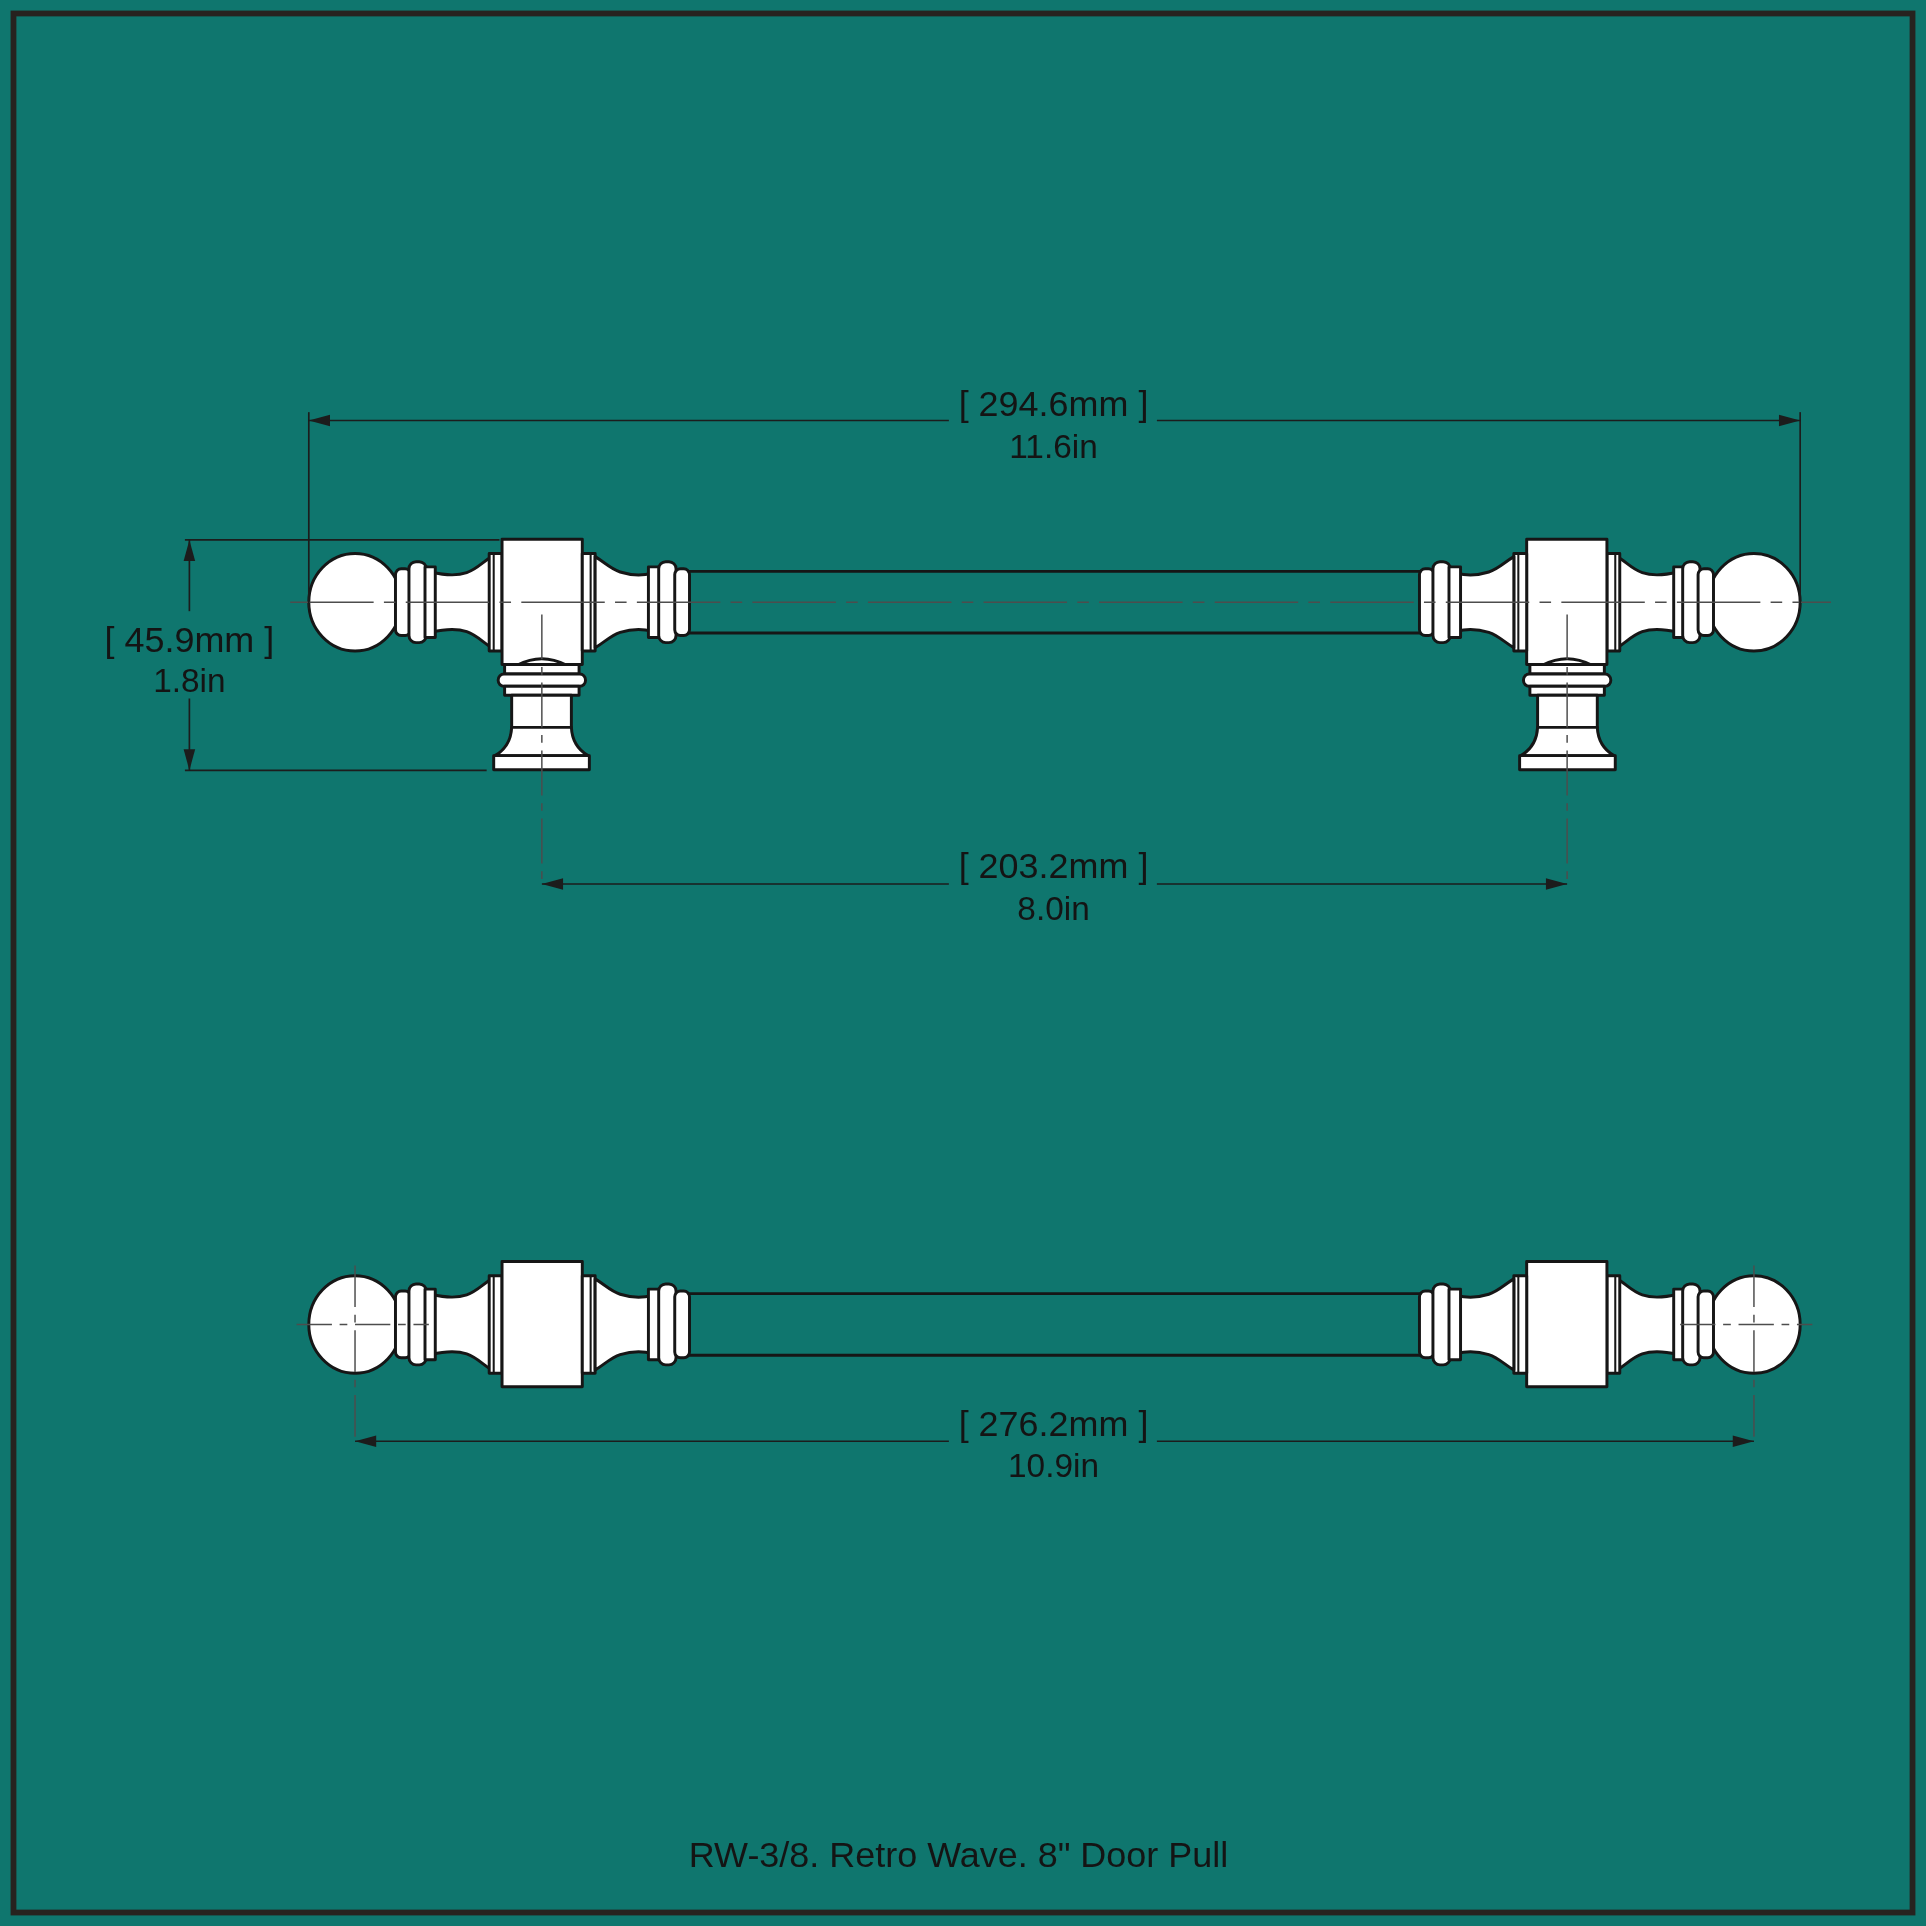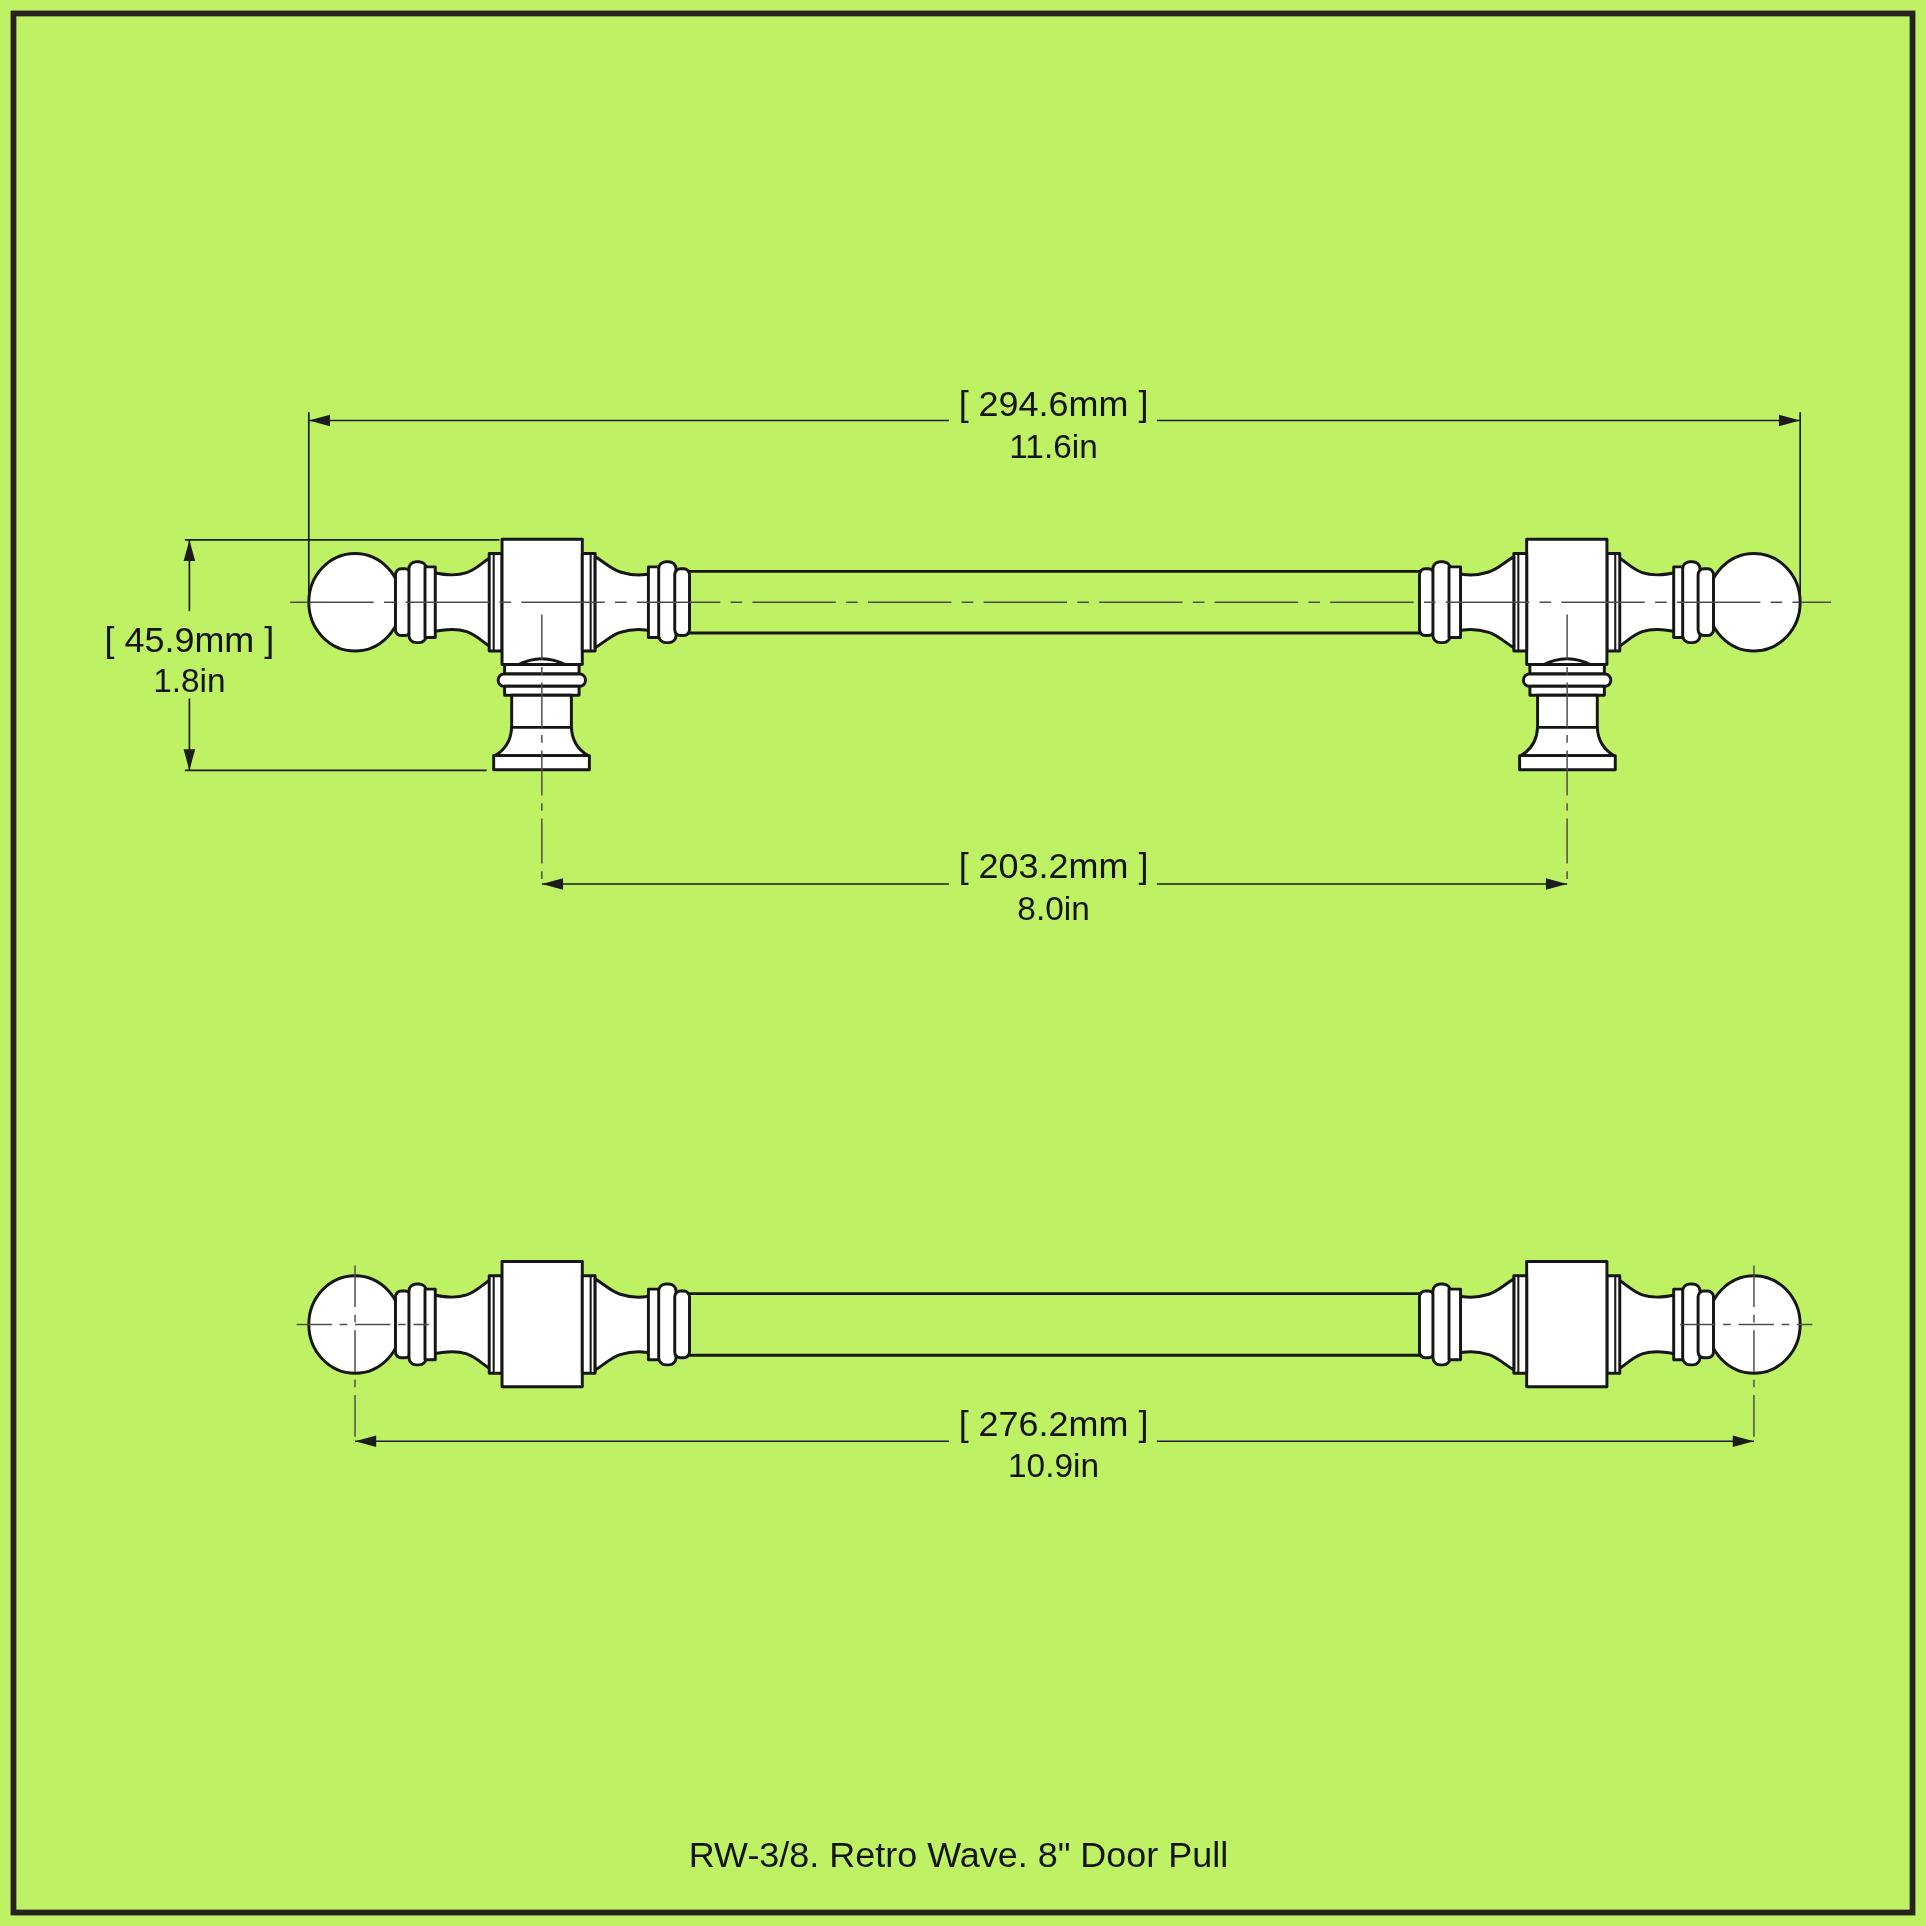--- a/index.html
+++ b/index.html
@@ -4,21 +4,21 @@
 <style>
   html, body {
     margin: 0;
     padding: 0;
     background: #ffffff;
   }
   .stage {
     width: 1926px;
     height: 1926px;
     position: relative;
-    background: #bef264;
+    background: #0f766e;
     font-family: "Liberation Sans", sans-serif;
   }
   svg { display: block; }
 
   
   .profile {
     fill: #ffffff;
     stroke: #161616;
     stroke-width: 4.6;
     stroke-linejoin: round;

